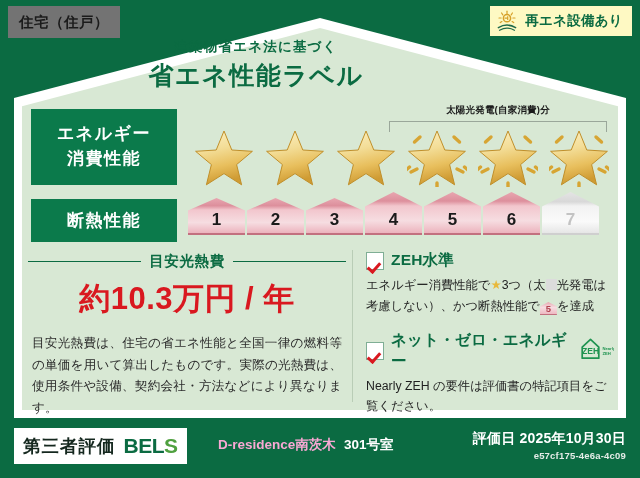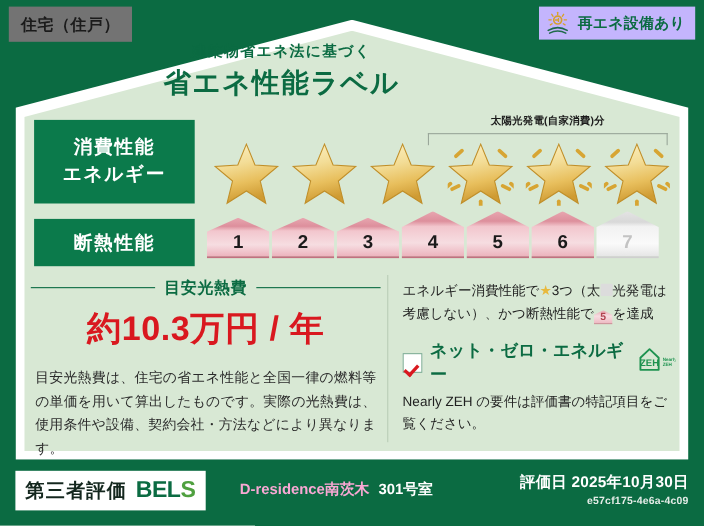--- a/index.html
+++ b/index.html
@@ -22,21 +22,21 @@
     background: #737373;
     display: flex; align-items: center; justify-content: center;
     color: #1b1b1b; font-size: 14.5px; font-weight: bold;
     letter-spacing: .5px;
   }
 
   
   .chip-renew {
     position: absolute; right: 8px; top: 6px;
     height: 30px; padding: 0 9px 0 6px;
-    background: #c4b5fd;
+    background: #fef9c3;
     display: flex; align-items: center; gap: 5px;
   }
   .chip-renew .txt {
     color: #0b6b42; font-size: 13.5px; font-weight: bold; letter-spacing: .3px;
   }
   .sun-ico { width: 24px; height: 22px; display:block; }
 
   
   .house-white {
     position: absolute;
@@ -248,22 +248,22 @@
   </div>
 
   <div class="heading">
     <div class="sub">建築物省エネ法に基づく</div>
     <div class="main">省エネ性能ラベル</div>
   </div>
 
   <div class="content">
 
     <div class="row-label" id="energy-label">
+      <span>エネルギー</span>
       <span>消費性能</span>
-      <span>エネルギー</span>
     </div>
 
     <div class="stars-area">
       <div class="solar-cap">太陽光発電(自家消費)分</div>
       <div class="solar-brace"></div>
       <div class="star-row" id="star-row">
           <div class="star-cell">
             <svg class="star-svg" viewBox="0 0 60 58">
               <defs>
                 <linearGradient id="g0" x1="0" y1="0" x2="0.25" y2="1">
@@ -420,20 +420,24 @@
       </div>
       <div class="cost-value">約10.3万円 / 年</div>
       <div class="cost-note">目安光熱費は、住宅の省エネ性能と全国一律の燃料等の単価を用いて算出したものです。実際の光熱費は、使用条件や設備、契約会社・方法などにより異なります。</div>
     </div>
 
     <div class="vdiv"></div>
 
     <div class="claims">
 
       <div class="claim">
+        <div class="claim-head">
+          <span class="chk"></span>
+          <span class="claim-title">ZEH水準</span>
+        </div>
         <div class="claim-body">
           <span>エネルギー消費性能で</span><span class="inline-star">★</span><span>3つ（太</span><span class="redact"></span><span>光発電は考慮しない）、かつ断熱性能で</span><span class="mini-grade"><span class="mb"></span><i>5</i></span><span>を達成</span>
         </div>
       </div>
 
       <div class="claim">
         <div class="claim-head">
           <span class="chk"></span>
           <span class="claim-title">ネット・ゼロ・エネルギー</span>
           <span>

